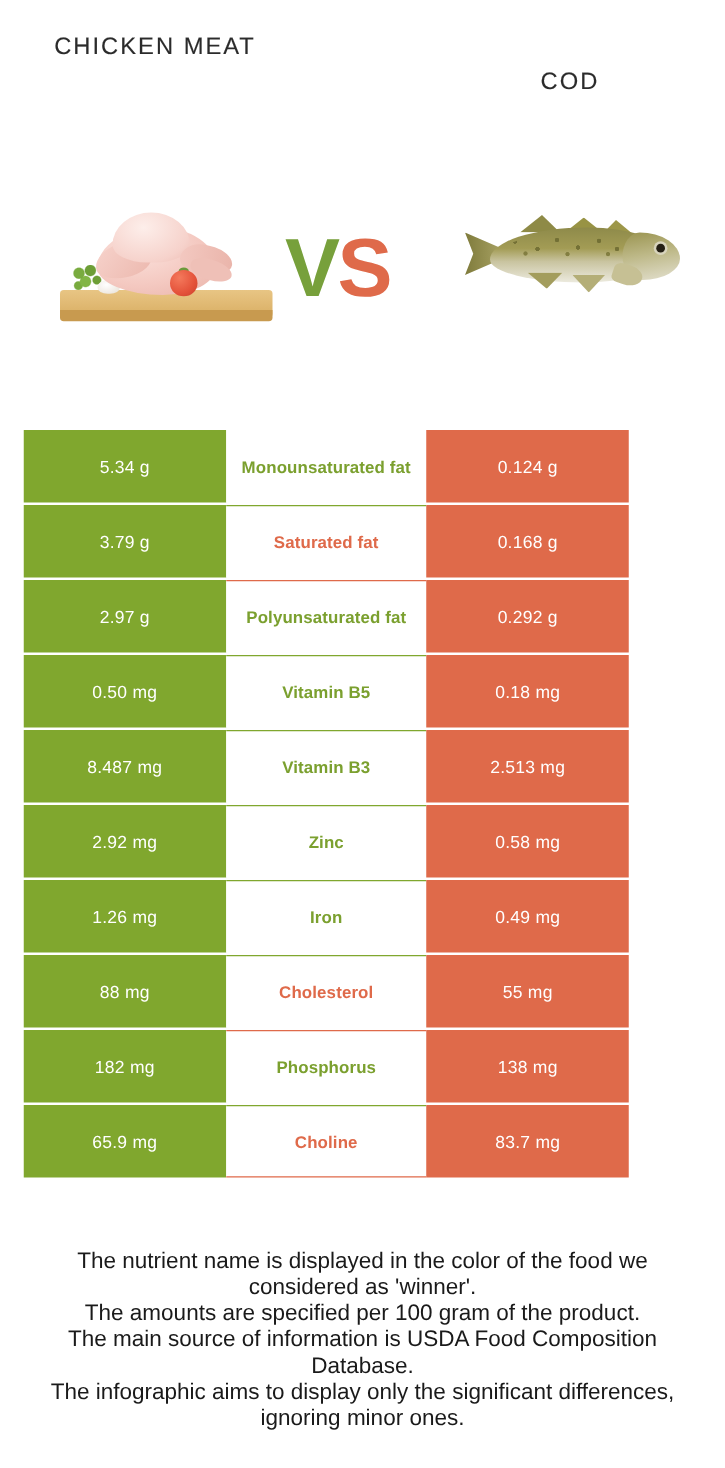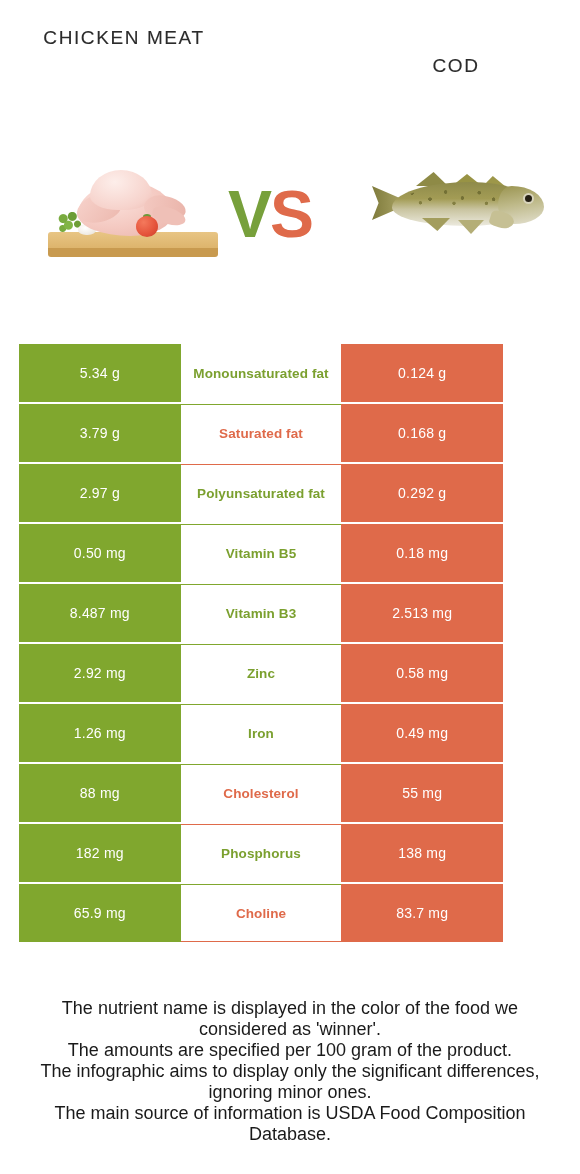--- a/index.html
+++ b/index.html
@@ -409,15 +409,15 @@
       <div class="cell-mid sep-green bot-orange">
         <span class="label-orange">Choline</span>
       </div>
       <div class="cell-right">83.7 mg</div>
     </div>
   </div>
 
 <div class="footer">
   <div>The nutrient name is displayed in the color of the food we considered as 'winner'.</div>
   <div>The amounts are specified per 100 gram of the product.</div>
+  <div>The main source of information is USDA Food Composition Database.</div>
   <div>The infographic aims to display only the significant differences, ignoring minor ones.</div>
-  <div>The main source of information is USDA Food Composition Database.</div>
 </div>
 
 </body></html>

